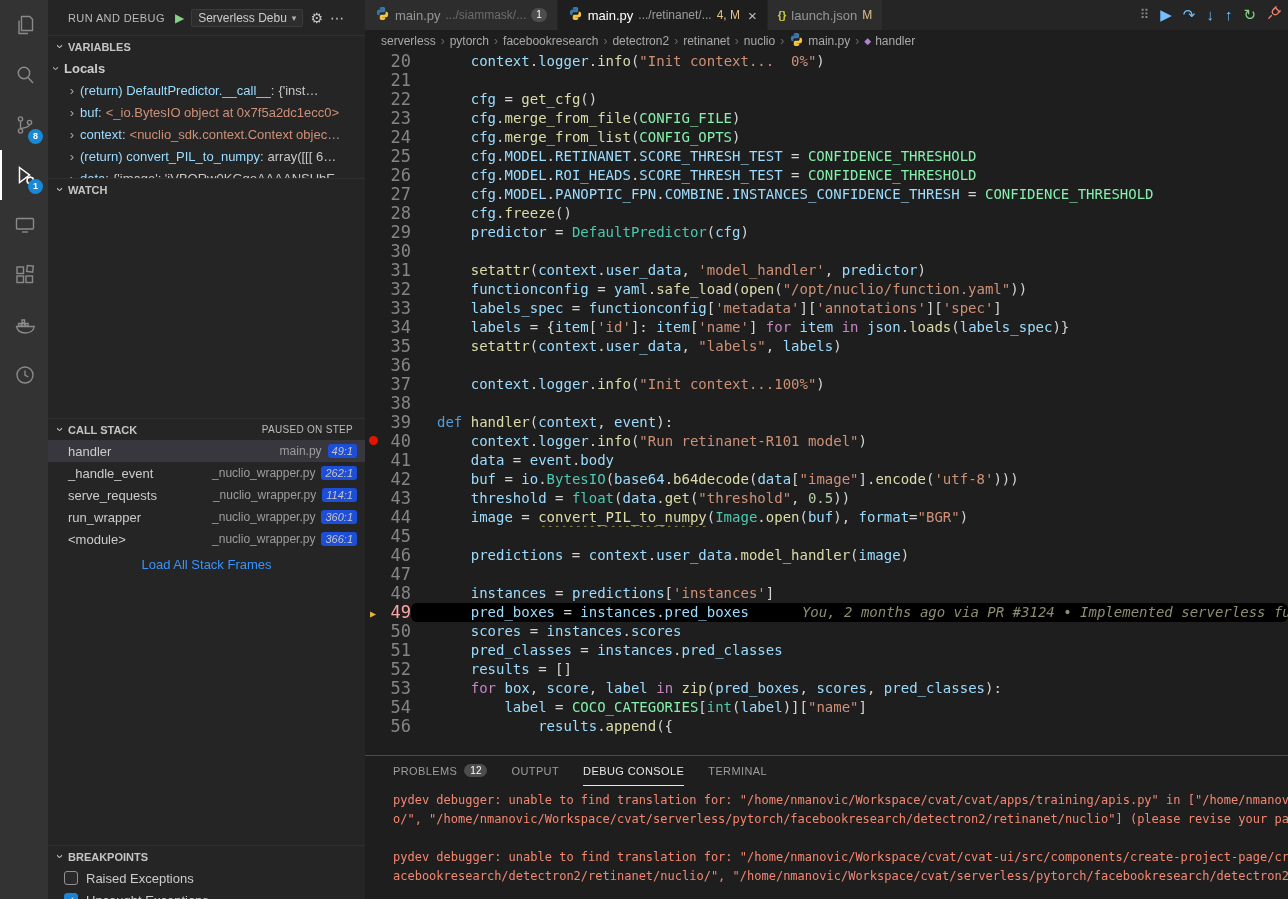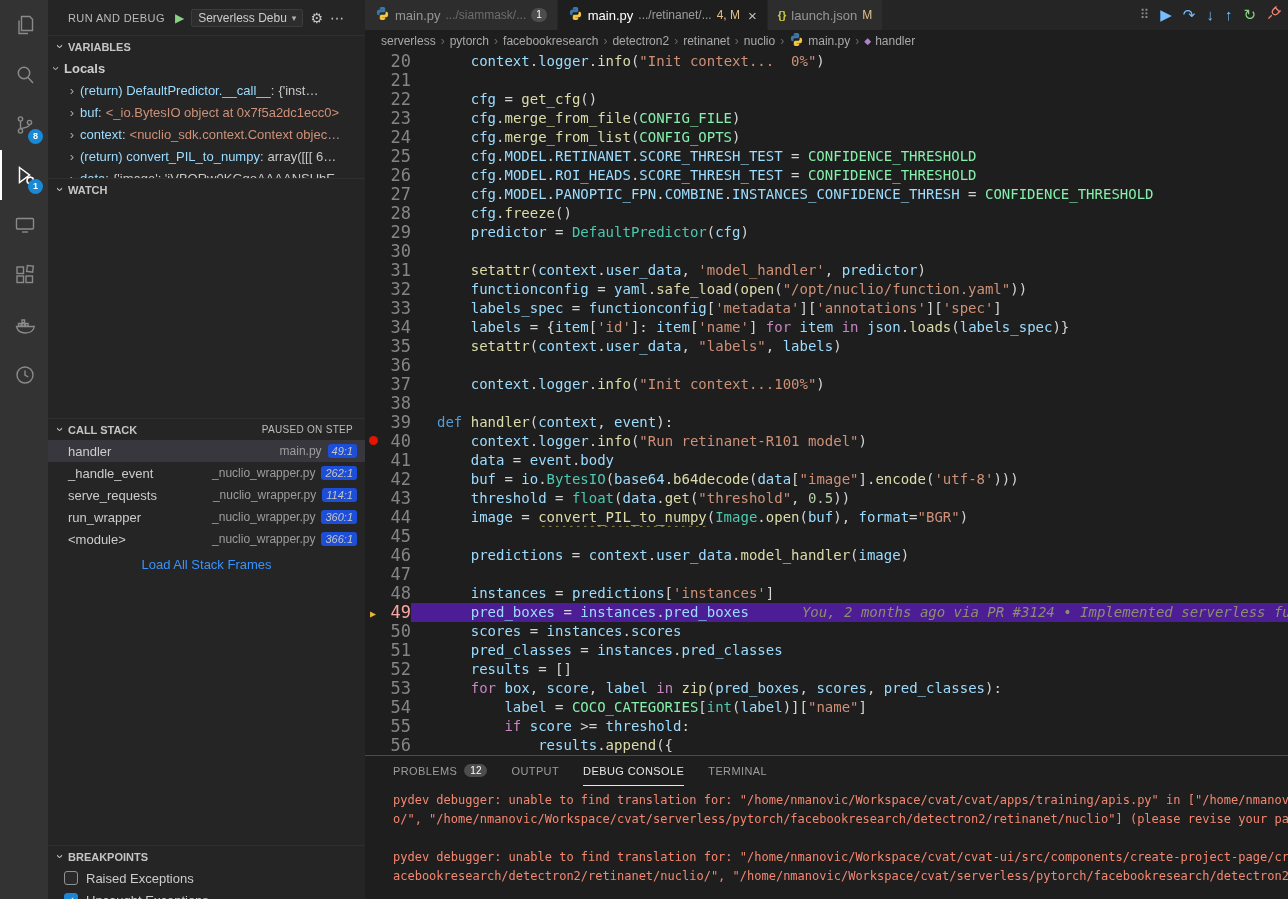--- a/index.html
+++ b/index.html
@@ -69,21 +69,21 @@
   .method-glyph { color:#b180d7; font-size:9px; }
   
   .editor { flex:1; overflow:hidden; background:#1e1e1e; }
   .code-line { display:flex; height:19px; line-height:19px; font-family:"DejaVu Sans Mono", monospace; font-size:14px; white-space:pre; }
   .gut { width:16px; flex:none; text-align:center; cursor:pointer; position:relative; }
   .bp-dot { width:9px; height:9px; border-radius:50%; background:#e51400; display:inline-block; vertical-align:middle; margin-top:-3px; }
   .cur-arrow { color:#e9b73a; font-size:10px; }
   .lnum { width:30px; flex:none; text-align:right; color:#858585; font-size:17px; }
   .lnum.cur { color:#fca5a5; }
   .line-body { flex:1; display:flex; padding-left:26px; overflow:hidden; min-width:0; }
-  .line-body.hl { background:#4c1d95; }
+  .line-body.hl { background:#000000;border-radius:6px; }
   .codetext { flex:none; }
   .blame { flex:none; margin-left:53px; color:#8d8d6f; font-style:italic; overflow:hidden; }
   .tk-p { color:#d4d4d4; } .tk-v { color:#9cdcfe; } .tk-f { color:#dcdcaa; }
   .tk-s { color:#ce9178; } .tk-n { color:#b5cea8; } .tk-k { color:#569cd6; }
   .tk-c { color:#c586c0; } .tk-C { color:#86efac; } .tk-t { color:#4ec9b0; }
   .tk-u { text-decoration:underline wavy #9a8e43 1px; text-underline-offset:3px; }
   
   .panel { height:144px; flex:none; background:#1e1e1e; border-top:1px solid #b91c1c; display:flex; flex-direction:column; overflow:hidden; }
   .panel-tabs { height:30px; flex:none; display:flex; align-items:stretch; gap:24px; padding-left:28px; font-size:11px; letter-spacing:.4px; }
   .ptab { display:flex; align-items:center; gap:7px; color:#9d9d9d; cursor:pointer; border-bottom:1px solid transparent; }
@@ -398,21 +398,20 @@
         <div class="code-line"><span class="gut"></span><span class="lnum">45</span><div class="line-body"><span class="codetext"></span></div></div>
         <div class="code-line"><span class="gut"></span><span class="lnum">46</span><div class="line-body"><span class="codetext"><span class="tk-p">    </span><span class="tk-v">predictions</span><span class="tk-p"> = </span><span class="tk-v">context</span><span class="tk-p">.</span><span class="tk-v">user_data</span><span class="tk-p">.</span><span class="tk-f">model_handler</span><span class="tk-p">(</span><span class="tk-v">image</span><span class="tk-p">)</span></span></div></div>
         <div class="code-line"><span class="gut"></span><span class="lnum">47</span><div class="line-body"><span class="codetext"></span></div></div>
         <div class="code-line"><span class="gut"></span><span class="lnum">48</span><div class="line-body"><span class="codetext"><span class="tk-p">    </span><span class="tk-v">instances</span><span class="tk-p"> = </span><span class="tk-v">predictions</span><span class="tk-p">[</span><span class="tk-s">'instances'</span><span class="tk-p">]</span></span></div></div>
         <div class="code-line"><span class="gut"><span class="cur-arrow">▶</span></span><span class="lnum cur">49</span><div class="line-body hl"><span class="codetext"><span class="tk-p">    </span><span class="tk-v">pred_boxes</span><span class="tk-p"> = </span><span class="tk-v">instances</span><span class="tk-p">.</span><span class="tk-v">pred_boxes</span></span><span class="blame">You, 2 months ago via PR #3124 • Implemented serverless functions</span></div></div>
         <div class="code-line"><span class="gut"></span><span class="lnum">50</span><div class="line-body"><span class="codetext"><span class="tk-p">    </span><span class="tk-v">scores</span><span class="tk-p"> = </span><span class="tk-v">instances</span><span class="tk-p">.</span><span class="tk-v">scores</span></span></div></div>
         <div class="code-line"><span class="gut"></span><span class="lnum">51</span><div class="line-body"><span class="codetext"><span class="tk-p">    </span><span class="tk-v">pred_classes</span><span class="tk-p"> = </span><span class="tk-v">instances</span><span class="tk-p">.</span><span class="tk-v">pred_classes</span></span></div></div>
         <div class="code-line"><span class="gut"></span><span class="lnum">52</span><div class="line-body"><span class="codetext"><span class="tk-p">    </span><span class="tk-v">results</span><span class="tk-p"> = []</span></span></div></div>
         <div class="code-line"><span class="gut"></span><span class="lnum">53</span><div class="line-body"><span class="codetext"><span class="tk-p">    </span><span class="tk-c">for</span><span class="tk-p"> </span><span class="tk-v">box</span><span class="tk-p">, </span><span class="tk-v">score</span><span class="tk-p">, </span><span class="tk-v">label</span><span class="tk-p"> </span><span class="tk-c">in</span><span class="tk-p"> </span><span class="tk-f">zip</span><span class="tk-p">(</span><span class="tk-v">pred_boxes</span><span class="tk-p">, </span><span class="tk-v">scores</span><span class="tk-p">, </span><span class="tk-v">pred_classes</span><span class="tk-p">):</span></span></div></div>
         <div class="code-line"><span class="gut"></span><span class="lnum">54</span><div class="line-body"><span class="codetext"><span class="tk-p">        </span><span class="tk-v">label</span><span class="tk-p"> = </span><span class="tk-C">COCO_CATEGORIES</span><span class="tk-p">[</span><span class="tk-t">int</span><span class="tk-p">(</span><span class="tk-v">label</span><span class="tk-p">)][</span><span class="tk-s">"name"</span><span class="tk-p">]</span></span></div></div>
-        <div class="code-line"><span class="gut"></span><span class="lnum">55</span><div class="line-body"><span class="codetext"><span class="tk-p">        </span><span class="tk-c">if</span><span class="tk-p"> </span><span class="tk-v">score</span><span class="tk-p"> &gt;= </span><span class="tk-v">threshold</span><span class="tk-p">:</span></span></div></div>
         <div class="code-line"><span class="gut"></span><span class="lnum">56</span><div class="line-body"><span class="codetext"><span class="tk-p">            </span><span class="tk-v">results</span><span class="tk-p">.</span><span class="tk-f">append</span><span class="tk-p">({</span></span></div></div>
       </div>
 
     <div class="panel">
       <div class="panel-tabs" id="panel-tabs">
           <div class="ptab">
             <span>PROBLEMS</span>
             <span class="pbadge">12</span>
           </div>
           <div class="ptab">

